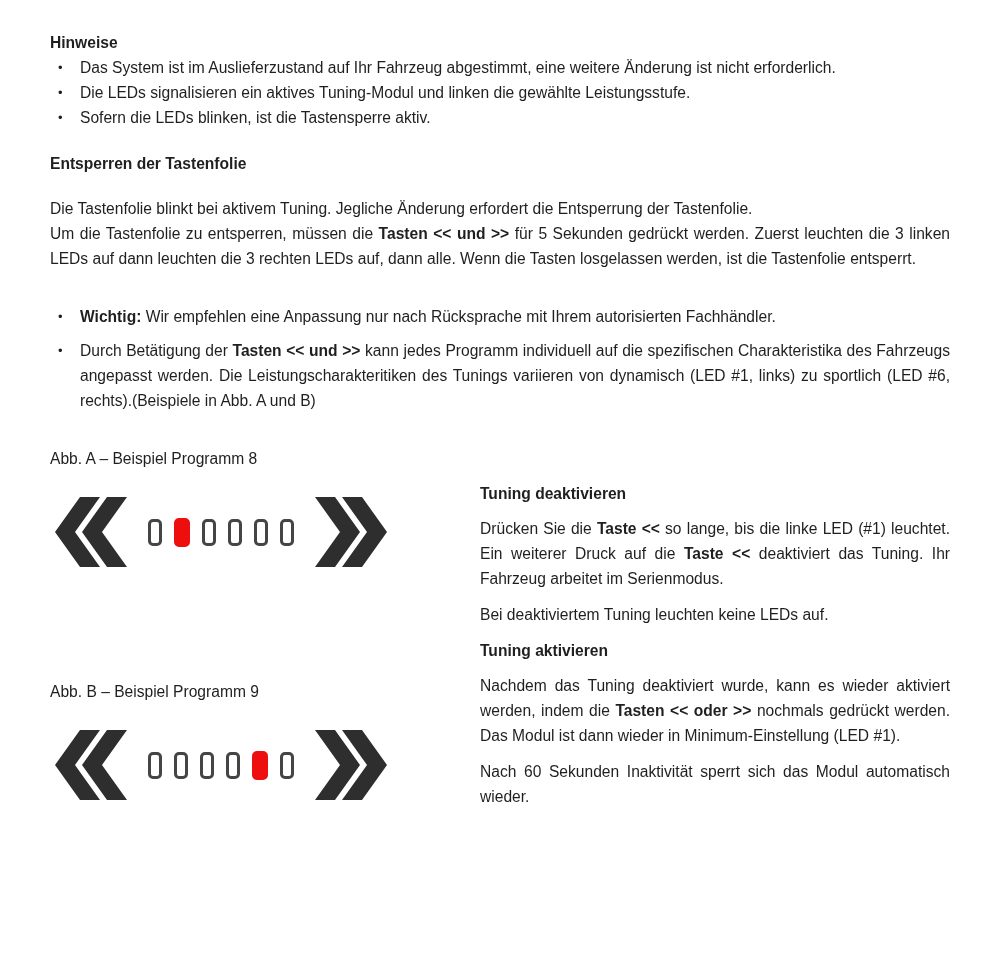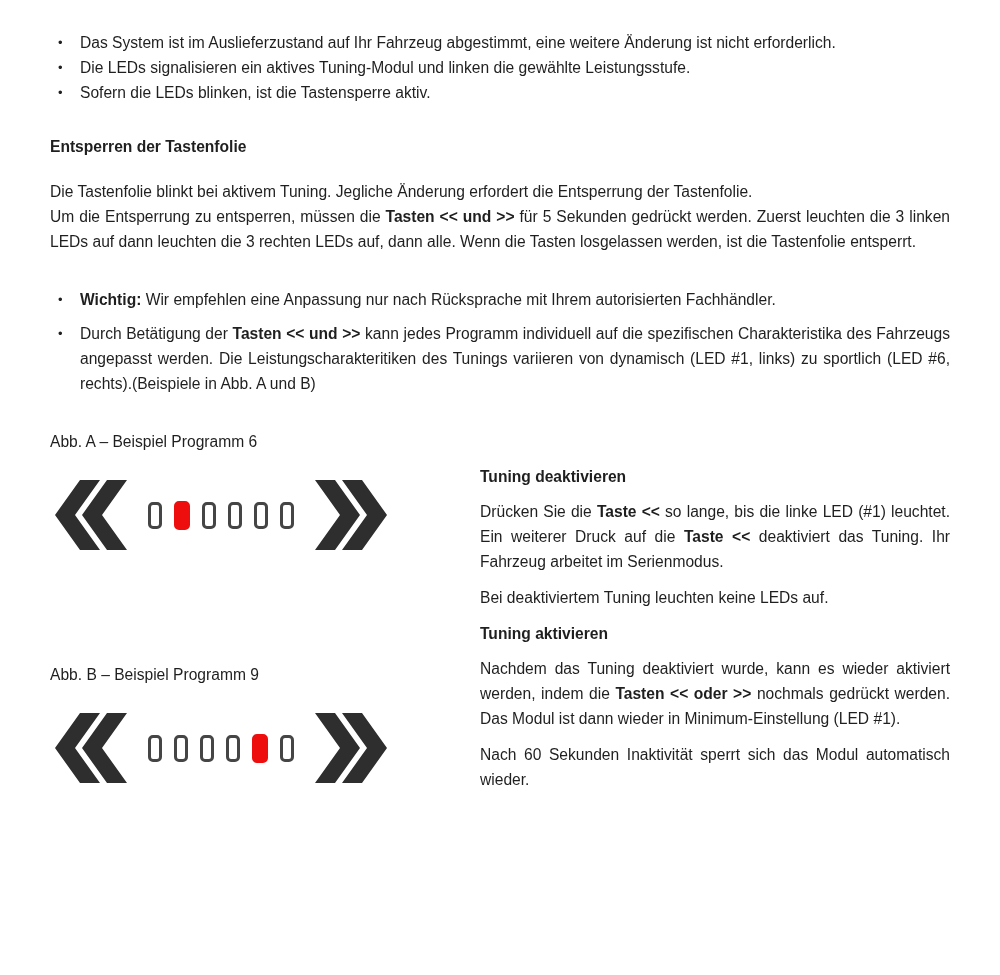--- a/index.html
+++ b/index.html
@@ -16,21 +16,21 @@
   .h{font-size:15.6px;font-weight:bold;margin:0;line-height:25px;}
   .just{text-align:justify;}
   p{margin:0;}
 
   
   .brow{display:flex;}
   .bm{flex:0 0 30px;width:30px;box-sizing:border-box;padding-left:8px;font-size:13px;}
   .bt{flex:1;}
 
   
-  .sec-entsperren{margin-top:29px;}
+  .sec-entsperren{margin-top:21px;}
   .sec-entsperren .h{margin-bottom:20px;}
   .sec-anpassung{margin-top:33px;}
   .sec-anpassung .h{margin-bottom:16px;}
   .bullets.sp .brow + .brow{margin-top:9px;}
 
   
   .twocol{display:flex;margin-top:33px;}
   .leftcol{flex:0 0 430px;width:430px;}
   .rightcol{flex:1;padding-top:35px;}
   .rightcol .h{margin:0 0 10px 0;}
@@ -56,61 +56,62 @@
     background:var(--led-red,#ee0e0e);
     border-color:var(--led-red,#ee0e0e);
   }
 </style>
 </head>
 <body>
 
 <main>
 
   <section>
+    <h3 class="h">Hinweise</h3>
     <div class="bullets">
       <div class="brow">
         <span class="bm">•</span>
         <div class="bt just"><span>Das System ist im Auslieferzustand auf Ihr Fahrzeug abgestimmt, eine weitere Änderung ist nicht erforderlich.</span></div>
       </div>
       <div class="brow">
         <span class="bm">•</span>
         <div class="bt"><span>Die LEDs signalisieren ein aktives Tuning-Modul und linken die gewählte Leistungsstufe.</span></div>
       </div>
       <div class="brow">
         <span class="bm">•</span>
         <div class="bt"><span>Sofern die LEDs blinken, ist die Tastensperre aktiv.</span></div>
       </div>
     </div>
   </section>
 
   <section class="sec-entsperren">
     <h3 class="h">Entsperren der Tastenfolie</h3>
     <p>Die Tastenfolie blinkt bei aktivem Tuning. Jegliche Änderung erfordert die Entsperrung der Tastenfolie.</p>
-    <p class="just"><span>Um die Entsperrung zu entsperren, müssen die </span><span class="b">Tasten &lt;&lt; und &gt;&gt;</span><span> für 5 Sekunden gedrückt werden. Zuerst leuchten die 3 linken LEDs auf dann leuchten die 3 rechten LEDs auf, dann alle. Wenn die Tasten losgelassen werden, ist die Tastenfolie entsperrt.</span></p>
+    <p class="just"><span>Um die Tastenfolie zu entsperren, müssen die </span><span class="b">Tasten &lt;&lt; und &gt;&gt;</span><span> für 5 Sekunden gedrückt werden. Zuerst leuchten die 3 linken LEDs auf dann leuchten die 3 rechten LEDs auf, dann alle. Wenn die Tasten losgelassen werden, ist die Tastenfolie entsperrt.</span></p>
   </section>
 
   <section class="sec-anpassung">
     <div class="bullets sp">
       <div class="brow">
         <span class="bm">•</span>
         <div class="bt">
           <div><span class="b">Wichtig:</span><span> Wir empfehlen eine Anpassung nur nach Rücksprache mit Ihrem autorisierten Fachhändler.</span></div>
         </div>
       </div>
       <div class="brow">
         <span class="bm">•</span>
         <div class="bt just"><span>Durch Betätigung der </span><span class="b">Tasten &lt;&lt; und &gt;&gt;</span><span> kann jedes Programm individuell auf die spezifischen Charakteristika des Fahrzeugs angepasst werden. Die Leistungscharakteritiken des Tunings variieren von dynamisch (LED #1, links) zu sportlich (LED #6, rechts).(Beispiele in Abb. A und B)</span></div>
       </div>
     </div>
   </section>
 
   <div class="twocol">
 
     <div class="leftcol">
-      <div class="fig-label">Abb. A – Beispiel Programm 6</div>
+      <div class="fig-label">Abb. A – Beispiel Programm 8</div>
       <div class="fig-display">
         <svg class="chev" viewBox="0 0 72 70" aria-hidden="true">
           <polygon points="25,0 0,35 25,70 45,70 20,35 45,0" fill="currentColor"></polygon>
           <polygon points="52,0 27,35 52,70 72,70 47,35 72,0" fill="currentColor"></polygon>
         </svg>
         <div class="led-strip">
             <div class="led"></div>
             <div class="led active"></div>
             <div class="led"></div>
             <div class="led"></div>

